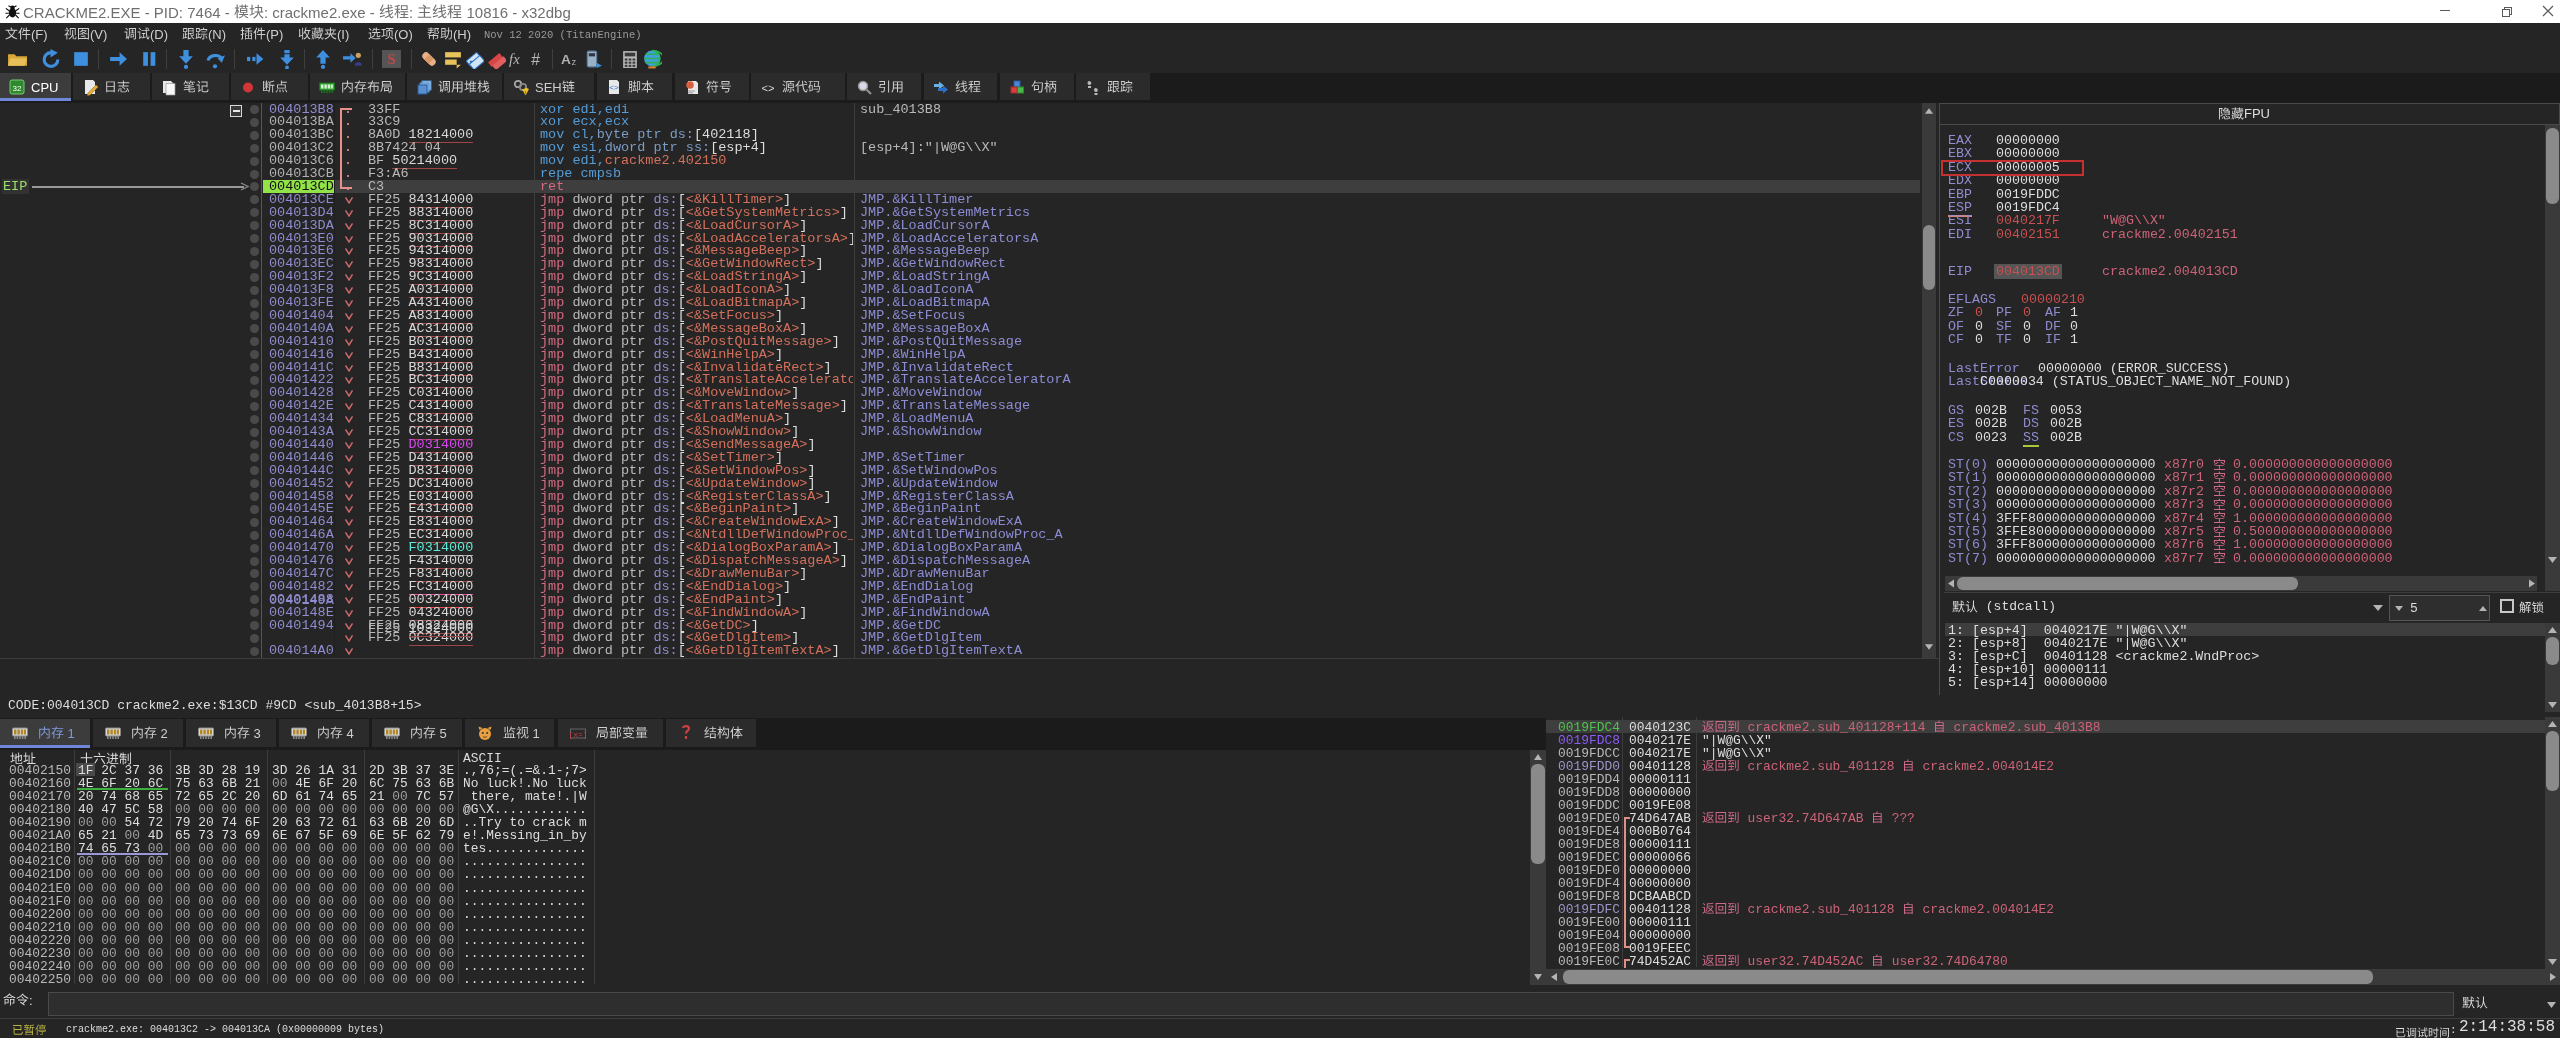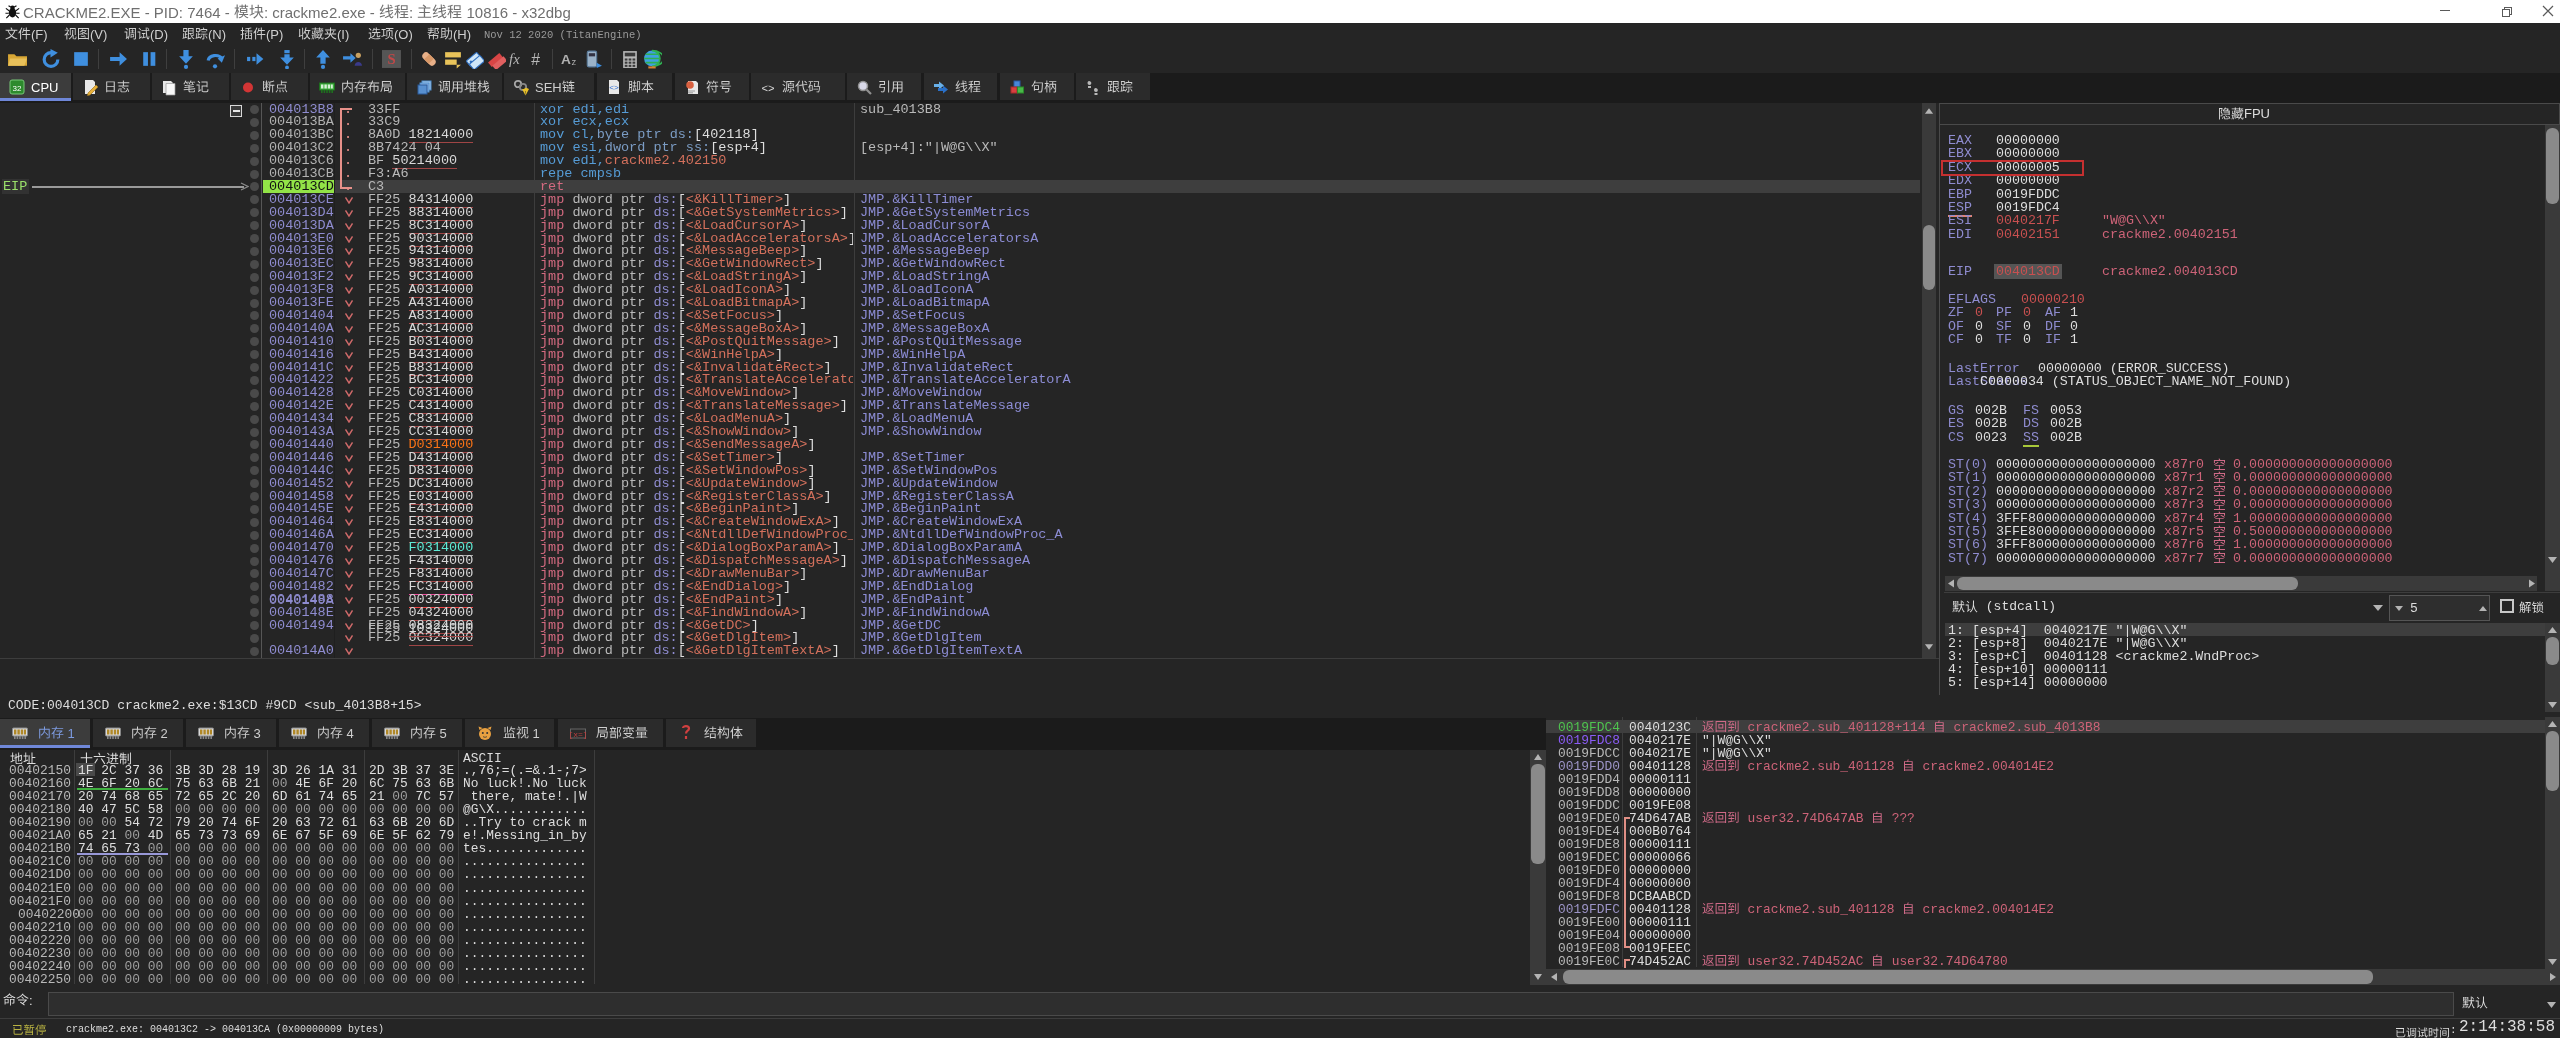--- a/index.html
+++ b/index.html
@@ -520,21 +520,21 @@
       <path d="M0.5 0.5 L4 6 L7.5 0.5" stroke="#d06a6a" stroke-width="1.4" fill="none"></path>
     </svg>
     <div class="a m" style="left:368px;top:426.0px"><span class="gy">FF25 </span><span style="color:#d8d8d8;border-bottom:1px solid #a04545">CC314000</span></div>
     <div class="a m" style="left:540px;top:426.0px;width:313px;overflow:hidden"><span class="ro">jmp </span><span class="gy">dword ptr </span><span class="vi">ds:</span><span class="w">[</span><span class="sa">&lt;&amp;ShowWindow&gt;</span><span class="w">]</span></div>
     <div class="a m" style="left:860px;top:426.0px;width:1058px;overflow:hidden"><span class="co">JMP.&amp;ShowWindow</span></div>
     <div class="a m vi" style="left:269px;top:438.9px">00401440</div>
     <div class="dot" style="left:249.5px;top:440.4px"></div>
     <svg class="a" style="left:345px;top:441.9px" width="8" height="7" viewBox="0 0 8 7">
       <path d="M0.5 0.5 L4 6 L7.5 0.5" stroke="#d06a6a" stroke-width="1.4" fill="none"></path>
     </svg>
-    <div class="a m" style="left:368px;top:438.9px"><span class="gy">FF25 </span><span style="color:#f97316;border-bottom:1px solid #a04545">D0314000</span></div>
+    <div class="a m" style="left:368px;top:438.9px"><span class="gy">FF25 </span><span style="color:#d946ef;border-bottom:1px solid #a04545">D0314000</span></div>
     <div class="a m" style="left:540px;top:438.9px;width:313px;overflow:hidden"><span class="ro">jmp </span><span class="gy">dword ptr </span><span class="vi">ds:</span><span class="w">[</span><span class="sa">&lt;&amp;SendMessageA&gt;</span><span class="w">]</span></div>
     <div class="a m vi" style="left:269px;top:451.8px">00401446</div>
     <div class="dot" style="left:249.5px;top:453.3px"></div>
     <svg class="a" style="left:345px;top:454.8px" width="8" height="7" viewBox="0 0 8 7">
       <path d="M0.5 0.5 L4 6 L7.5 0.5" stroke="#d06a6a" stroke-width="1.4" fill="none"></path>
     </svg>
     <div class="a m" style="left:368px;top:451.8px"><span class="gy">FF25 </span><span style="color:#d8d8d8;border-bottom:1px solid #a04545">D4314000</span></div>
     <div class="a m" style="left:540px;top:451.8px;width:313px;overflow:hidden"><span class="ro">jmp </span><span class="gy">dword ptr </span><span class="vi">ds:</span><span class="w">[</span><span class="sa">&lt;&amp;SetTimer&gt;</span><span class="w">]</span></div>
     <div class="a m" style="left:860px;top:451.8px;width:1058px;overflow:hidden"><span class="co">JMP.&amp;SetTimer</span></div>
     <div class="a m vi" style="left:269px;top:464.7px">0040144C</div>
@@ -1047,21 +1047,21 @@
     <div class="a m3" style="left:175px;top:881.5px"><span class="dim">00</span> <span class="dim">00</span> <span class="dim">00</span> <span class="dim">00</span></div>
     <div class="a m3" style="left:272px;top:881.5px"><span class="dim">00</span> <span class="dim">00</span> <span class="dim">00</span> <span class="dim">00</span></div>
     <div class="a m3" style="left:369px;top:881.5px"><span class="dim">00</span> <span class="dim">00</span> <span class="dim">00</span> <span class="dim">00</span></div>
     <div class="a m3 w" style="left:463px;top:881.5px">................</div>
     <div class="a m3 gy" style="left:9px;top:894.5px">004021F0</div>
     <div class="a m3" style="left:78px;top:894.5px"><span class="dim">00</span> <span class="dim">00</span> <span class="dim">00</span> <span class="dim">00</span></div>
     <div class="a m3" style="left:175px;top:894.5px"><span class="dim">00</span> <span class="dim">00</span> <span class="dim">00</span> <span class="dim">00</span></div>
     <div class="a m3" style="left:272px;top:894.5px"><span class="dim">00</span> <span class="dim">00</span> <span class="dim">00</span> <span class="dim">00</span></div>
     <div class="a m3" style="left:369px;top:894.5px"><span class="dim">00</span> <span class="dim">00</span> <span class="dim">00</span> <span class="dim">00</span></div>
     <div class="a m3 w" style="left:463px;top:894.5px">................</div>
-    <div class="a m3 gy" style="left:18px;top:907.5px">00402200</div>
+    <div class="a m3 gy" style="left:9px;top:907.5px">00402200</div>
     <div class="a m3" style="left:78px;top:907.5px"><span class="dim">00</span> <span class="dim">00</span> <span class="dim">00</span> <span class="dim">00</span></div>
     <div class="a m3" style="left:175px;top:907.5px"><span class="dim">00</span> <span class="dim">00</span> <span class="dim">00</span> <span class="dim">00</span></div>
     <div class="a m3" style="left:272px;top:907.5px"><span class="dim">00</span> <span class="dim">00</span> <span class="dim">00</span> <span class="dim">00</span></div>
     <div class="a m3" style="left:369px;top:907.5px"><span class="dim">00</span> <span class="dim">00</span> <span class="dim">00</span> <span class="dim">00</span></div>
     <div class="a m3 w" style="left:463px;top:907.5px">................</div>
     <div class="a m3 gy" style="left:9px;top:920.6px">00402210</div>
     <div class="a m3" style="left:78px;top:920.6px"><span class="dim">00</span> <span class="dim">00</span> <span class="dim">00</span> <span class="dim">00</span></div>
     <div class="a m3" style="left:175px;top:920.6px"><span class="dim">00</span> <span class="dim">00</span> <span class="dim">00</span> <span class="dim">00</span></div>
     <div class="a m3" style="left:272px;top:920.6px"><span class="dim">00</span> <span class="dim">00</span> <span class="dim">00</span> <span class="dim">00</span></div>
     <div class="a m3" style="left:369px;top:920.6px"><span class="dim">00</span> <span class="dim">00</span> <span class="dim">00</span> <span class="dim">00</span></div>

